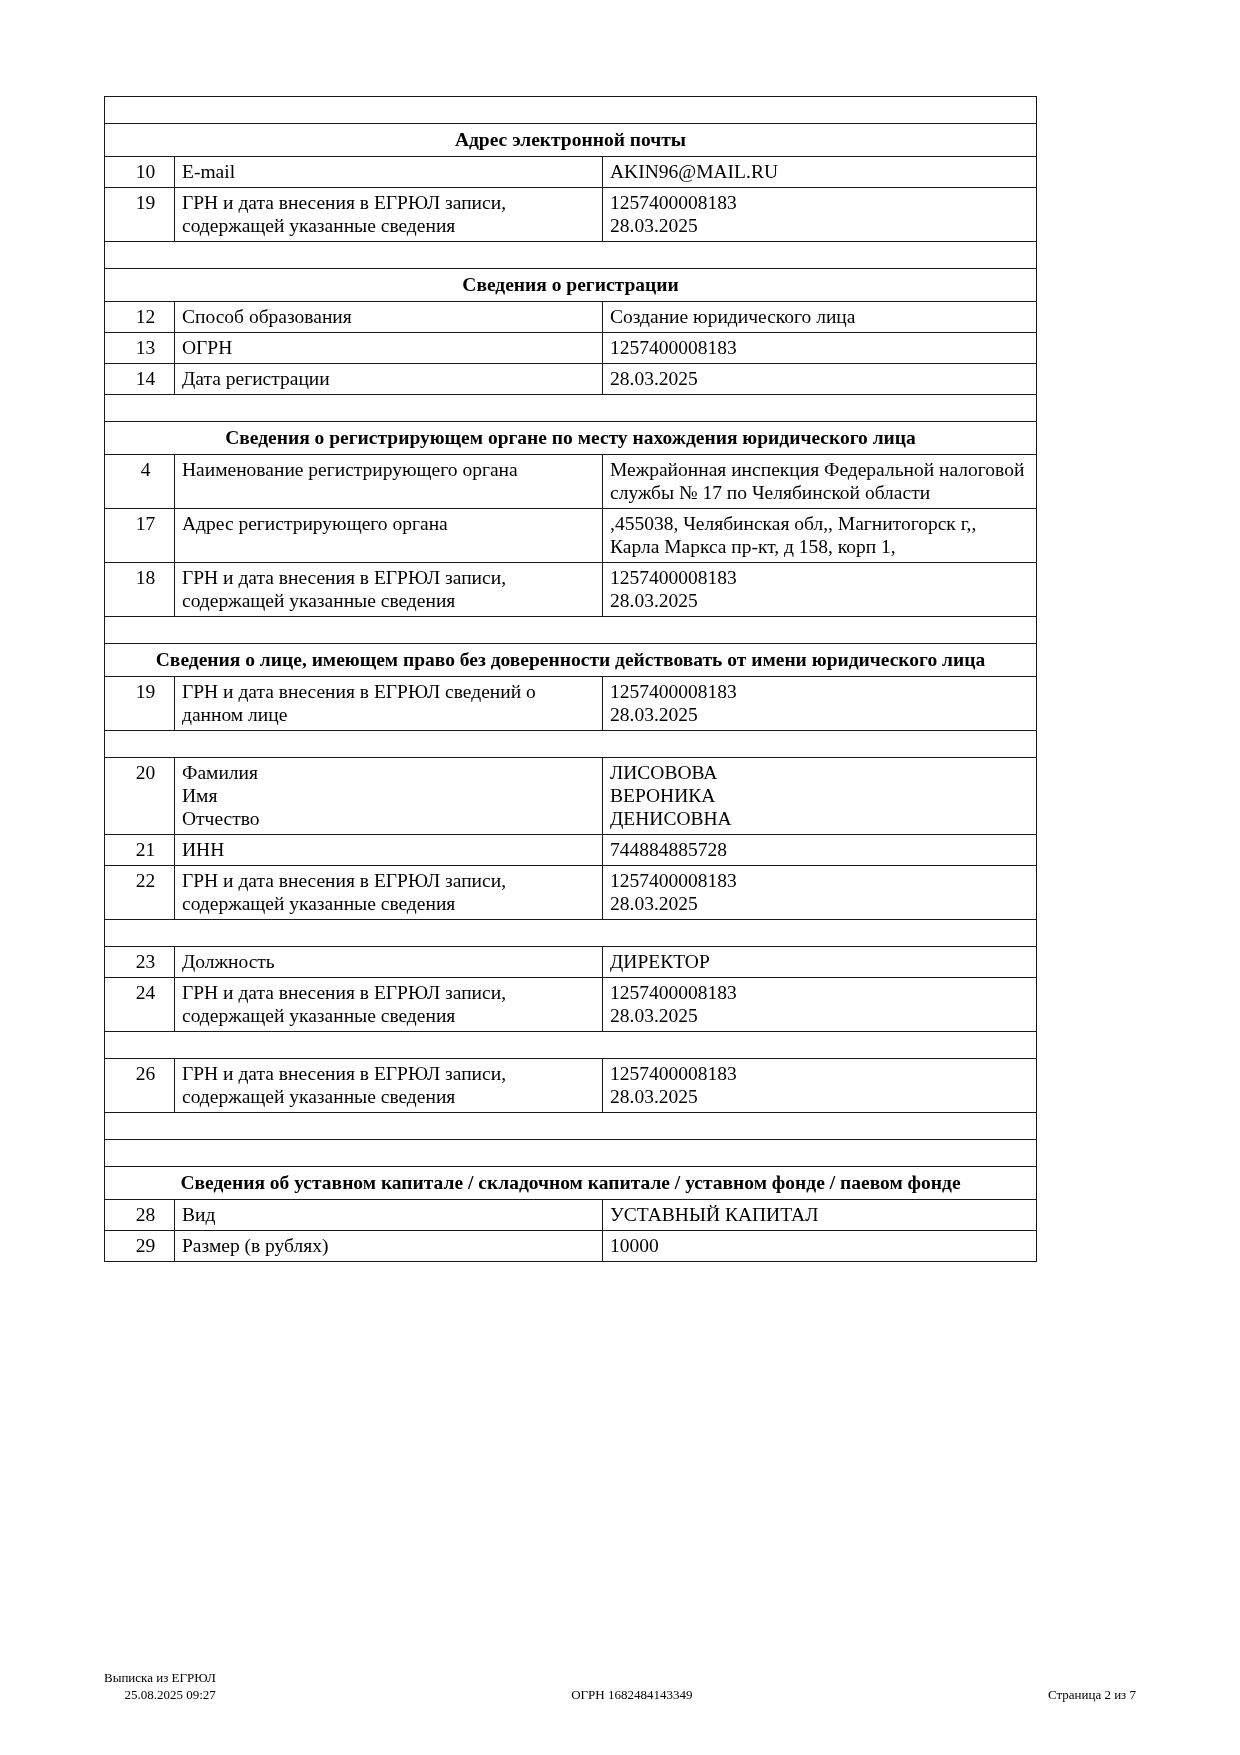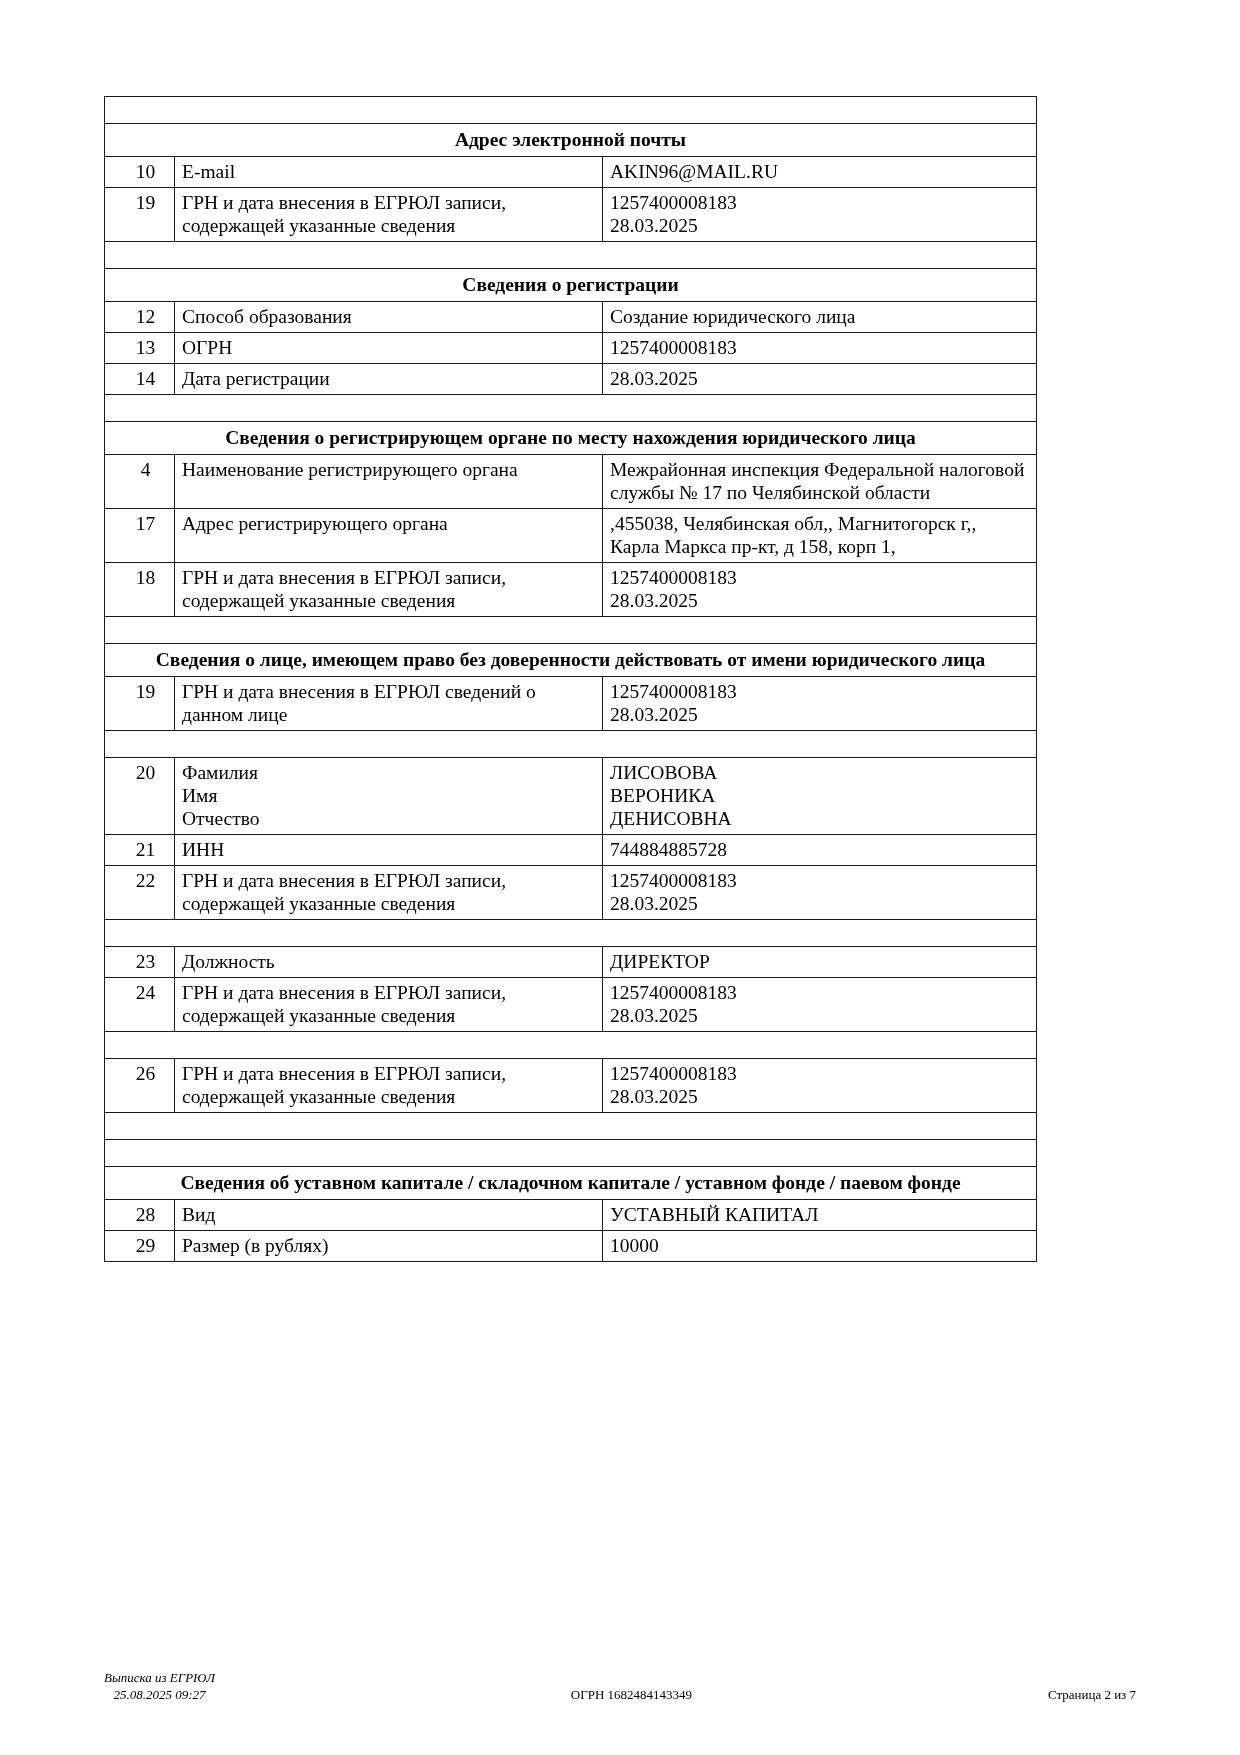--- a/index.html
+++ b/index.html
@@ -69,21 +69,21 @@
     width: 1032px;
     font-size: 13px;
     line-height: 1.32;
     font-family: "Liberation Serif", "DejaVu Serif", serif;
   }
   .footer .row {
     display: flex;
     justify-content: space-between;
     align-items: flex-end;
   }
-  .footer .left { text-align: center; font-style: italic; }
+  .footer .left { text-align: right; }
   .footer .center { text-align: center; flex: 1; }
   .footer .right { text-align: right; }
   .footer .line1 { display: block; }
   .footer .line2 { display: block; }
 </style>
 </head>
 <body>
 
 <div class="page">
 

